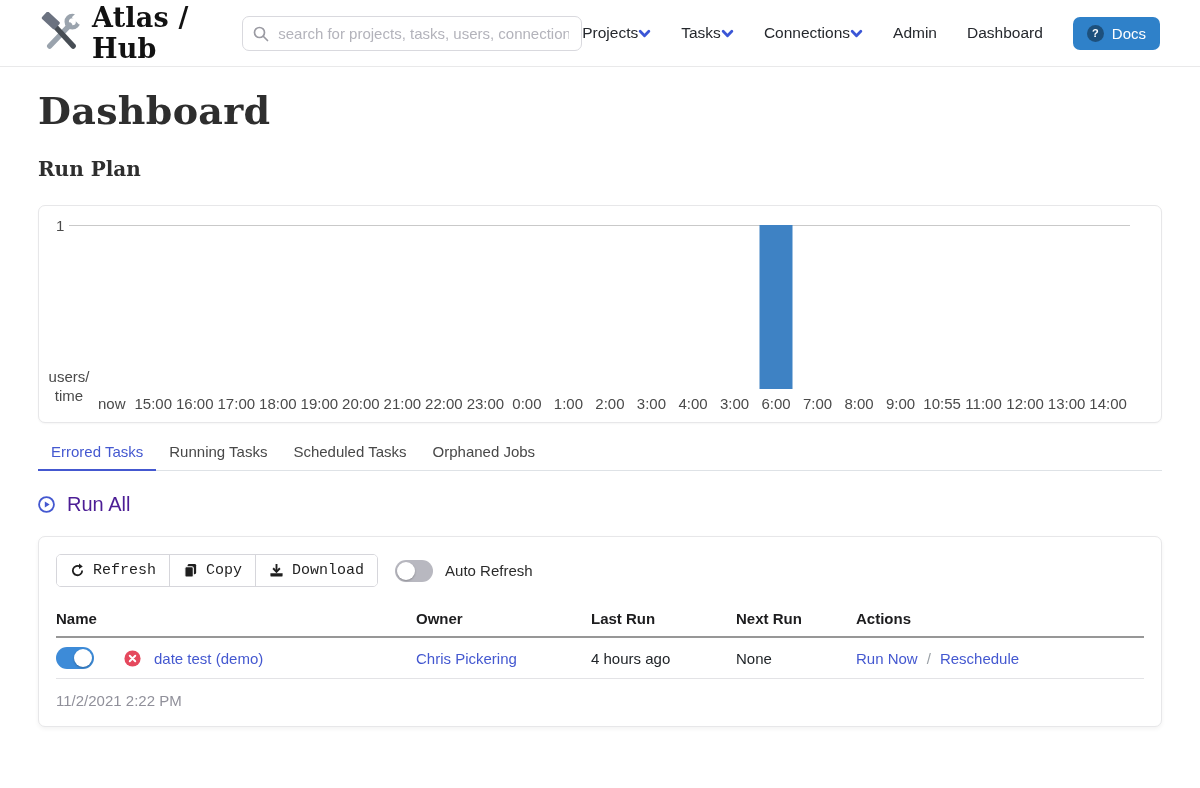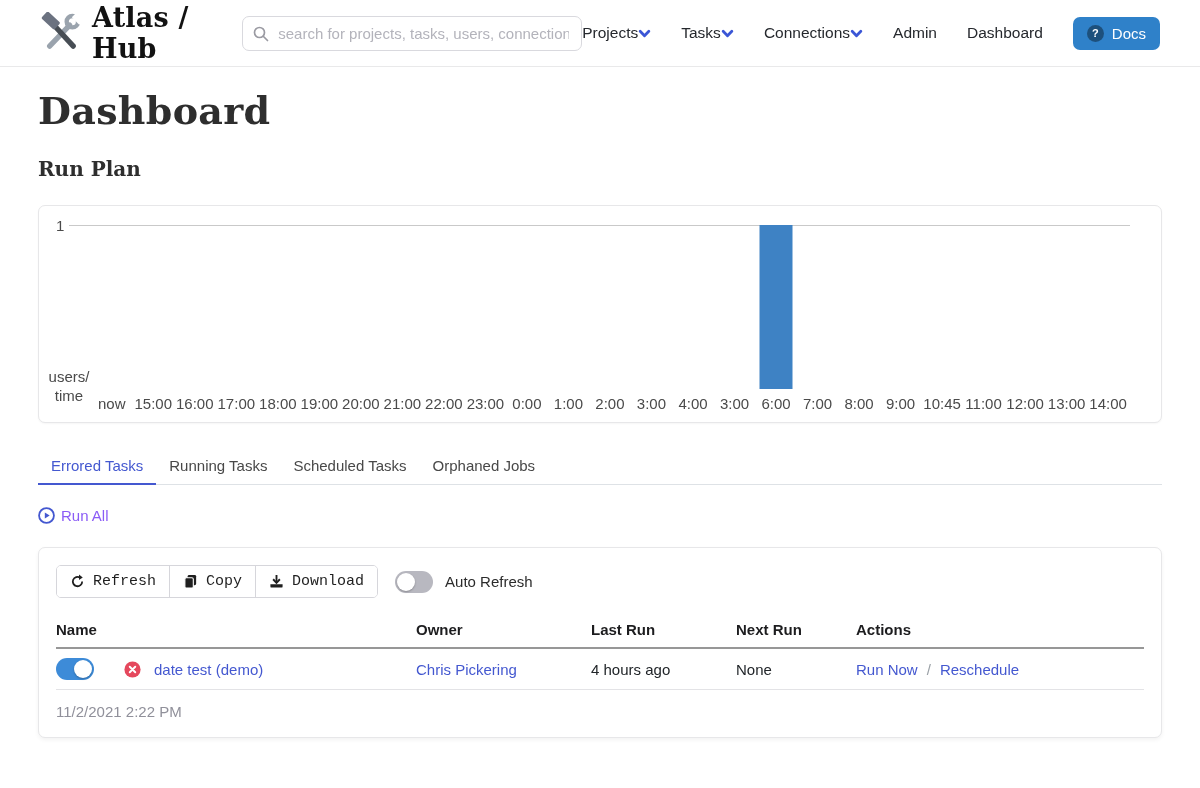--- a/index.html
+++ b/index.html
@@ -106,31 +106,31 @@
     position: absolute; left: 52px; right: 32px; top: 189px;
     display: flex;
   }
   .clab { flex: 1; text-align: center; font-size: 15px; color: #4a4a4a; white-space: nowrap; }
   .corner-label {
     position: absolute; left: 6px; top: 161px; width: 48px;
     text-align: center; font-size: 15px; color: #4a4a4a; line-height: 19px;
   }
 
   
-  .tabs { margin-top: 26px; display: flex; border-bottom: 1px solid #dee2e6; }
+  .tabs { margin-top: 12px; display: flex; border-bottom: 1px solid #dee2e6; }
   .tab {
     padding: 8px 13px 9px; font-size: 15px; color: #484848;
     cursor: pointer; margin-bottom: -1px; white-space: nowrap;
   }
   .tab.active { color: #4458d0; border-bottom: 2px solid #4458d0; }
 
   
   .run-all {
-    margin-top: 22px; display: inline-flex; align-items: center; gap: 6px;
-    color: #8b5cf6; font-size: 15px; cursor: pointer;
+    margin-top: 22px; display: inline-flex; align-items: center; gap: 12px;
+    color: #4c1d95; font-size: 20px; cursor: pointer;
   }
 
   
   .panel {
     margin-top: 20px;
     border: 1px solid #e7e7e9;
     border-radius: 7px;
     padding: 17px;
     background: #fff;
     box-shadow: 0 2px 4px rgba(0,0,0,0.05);
@@ -291,21 +291,21 @@
         <div class="clab">0:00</div>
         <div class="clab">1:00</div>
         <div class="clab">2:00</div>
         <div class="clab">3:00</div>
         <div class="clab">4:00</div>
         <div class="clab">3:00</div>
         <div class="clab">6:00</div>
         <div class="clab">7:00</div>
         <div class="clab">8:00</div>
         <div class="clab">9:00</div>
-        <div class="clab">10:45</div>
+        <div class="clab">10:55</div>
         <div class="clab">11:00</div>
         <div class="clab">12:00</div>
         <div class="clab">13:00</div>
         <div class="clab">14:00</div>
       </div>
     <div class="corner-label">
       <div>users/</div>
       <div>time</div>
     </div>
   </div>

